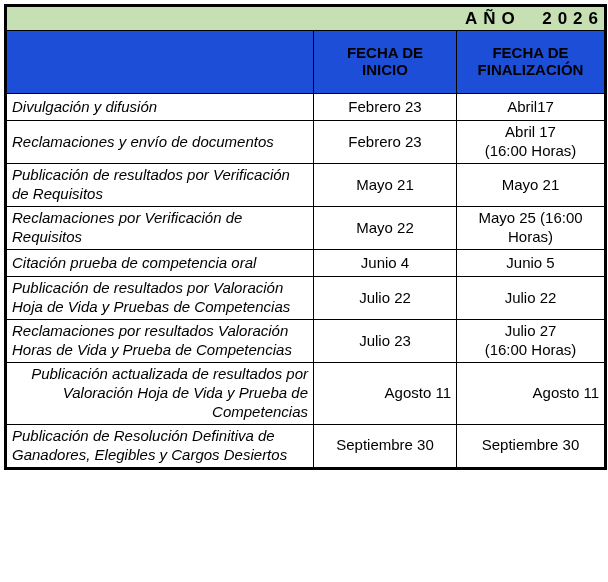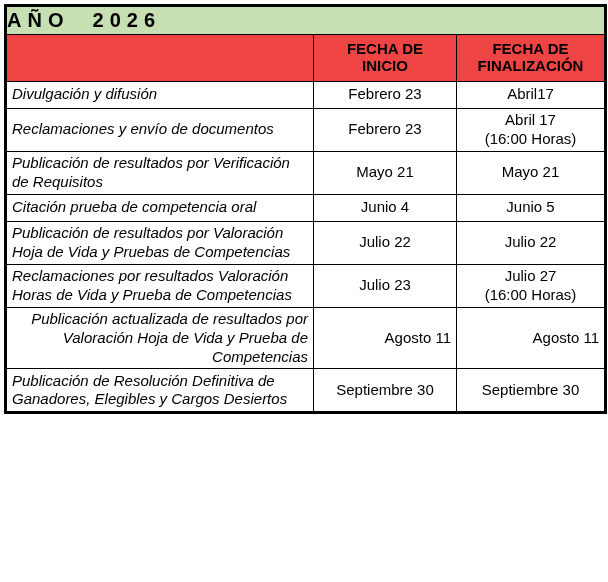--- a/index.html
+++ b/index.html
@@ -27,34 +27,34 @@
     border: 1.5px solid #000000;
     font-size: 15px;
     line-height: 1.26;
     padding: 2px 5px;
     vertical-align: middle;
     overflow: hidden;
   }
   .title-cell {
     background: #C6E0B4;
     font-weight: bold;
-    text-align: left;
-    font-size: 20px;
+    text-align: right;
+    font-size: 17px;
     letter-spacing: 6px;
     white-space: pre;
     height: 21px;
     padding: 1px 0;
   }
   .head-cell {
-    background: #ef4444;
+    background: #1d4ed8;
     font-weight: bold;
     text-align: center;
     white-space: pre-line;
     line-height: 1.12;
-    padding: 6px 2px;
+    padding: 14px 2px;
     height: 32px;
   }
   td.act {
     text-align: left;
     font-style: italic;
   }
   td.date {
     text-align: center;
     white-space: pre-line;
   }
@@ -92,20 +92,25 @@
         <td class="act">Reclamaciones y envío de documentos</td>
         <td class="date">Febrero 23</td>
         <td class="date">Abril 17
 (16:00 Horas)</td>
       </tr>
       <tr class="r2">
         <td class="act">Publicación de resultados por Verificación de Requisitos</td>
         <td class="date">Mayo 21</td>
         <td class="date">Mayo 21</td>
       </tr>
+      <tr class="r2">
+        <td class="act">Reclamaciones por Verificación de Requisitos</td>
+        <td class="date">Mayo 22</td>
+        <td class="date">Mayo 25 (16:00 Horas)</td>
+      </tr>
       <tr class="r1">
         <td class="act">Citación prueba de competencia oral</td>
         <td class="date">Junio 4</td>
         <td class="date">Junio 5</td>
       </tr>
       <tr class="r2">
         <td class="act">Publicación de resultados por Valoración Hoja de Vida y Pruebas de Competencias</td>
         <td class="date">Julio 22</td>
         <td class="date">Julio 22</td>
       </tr>

